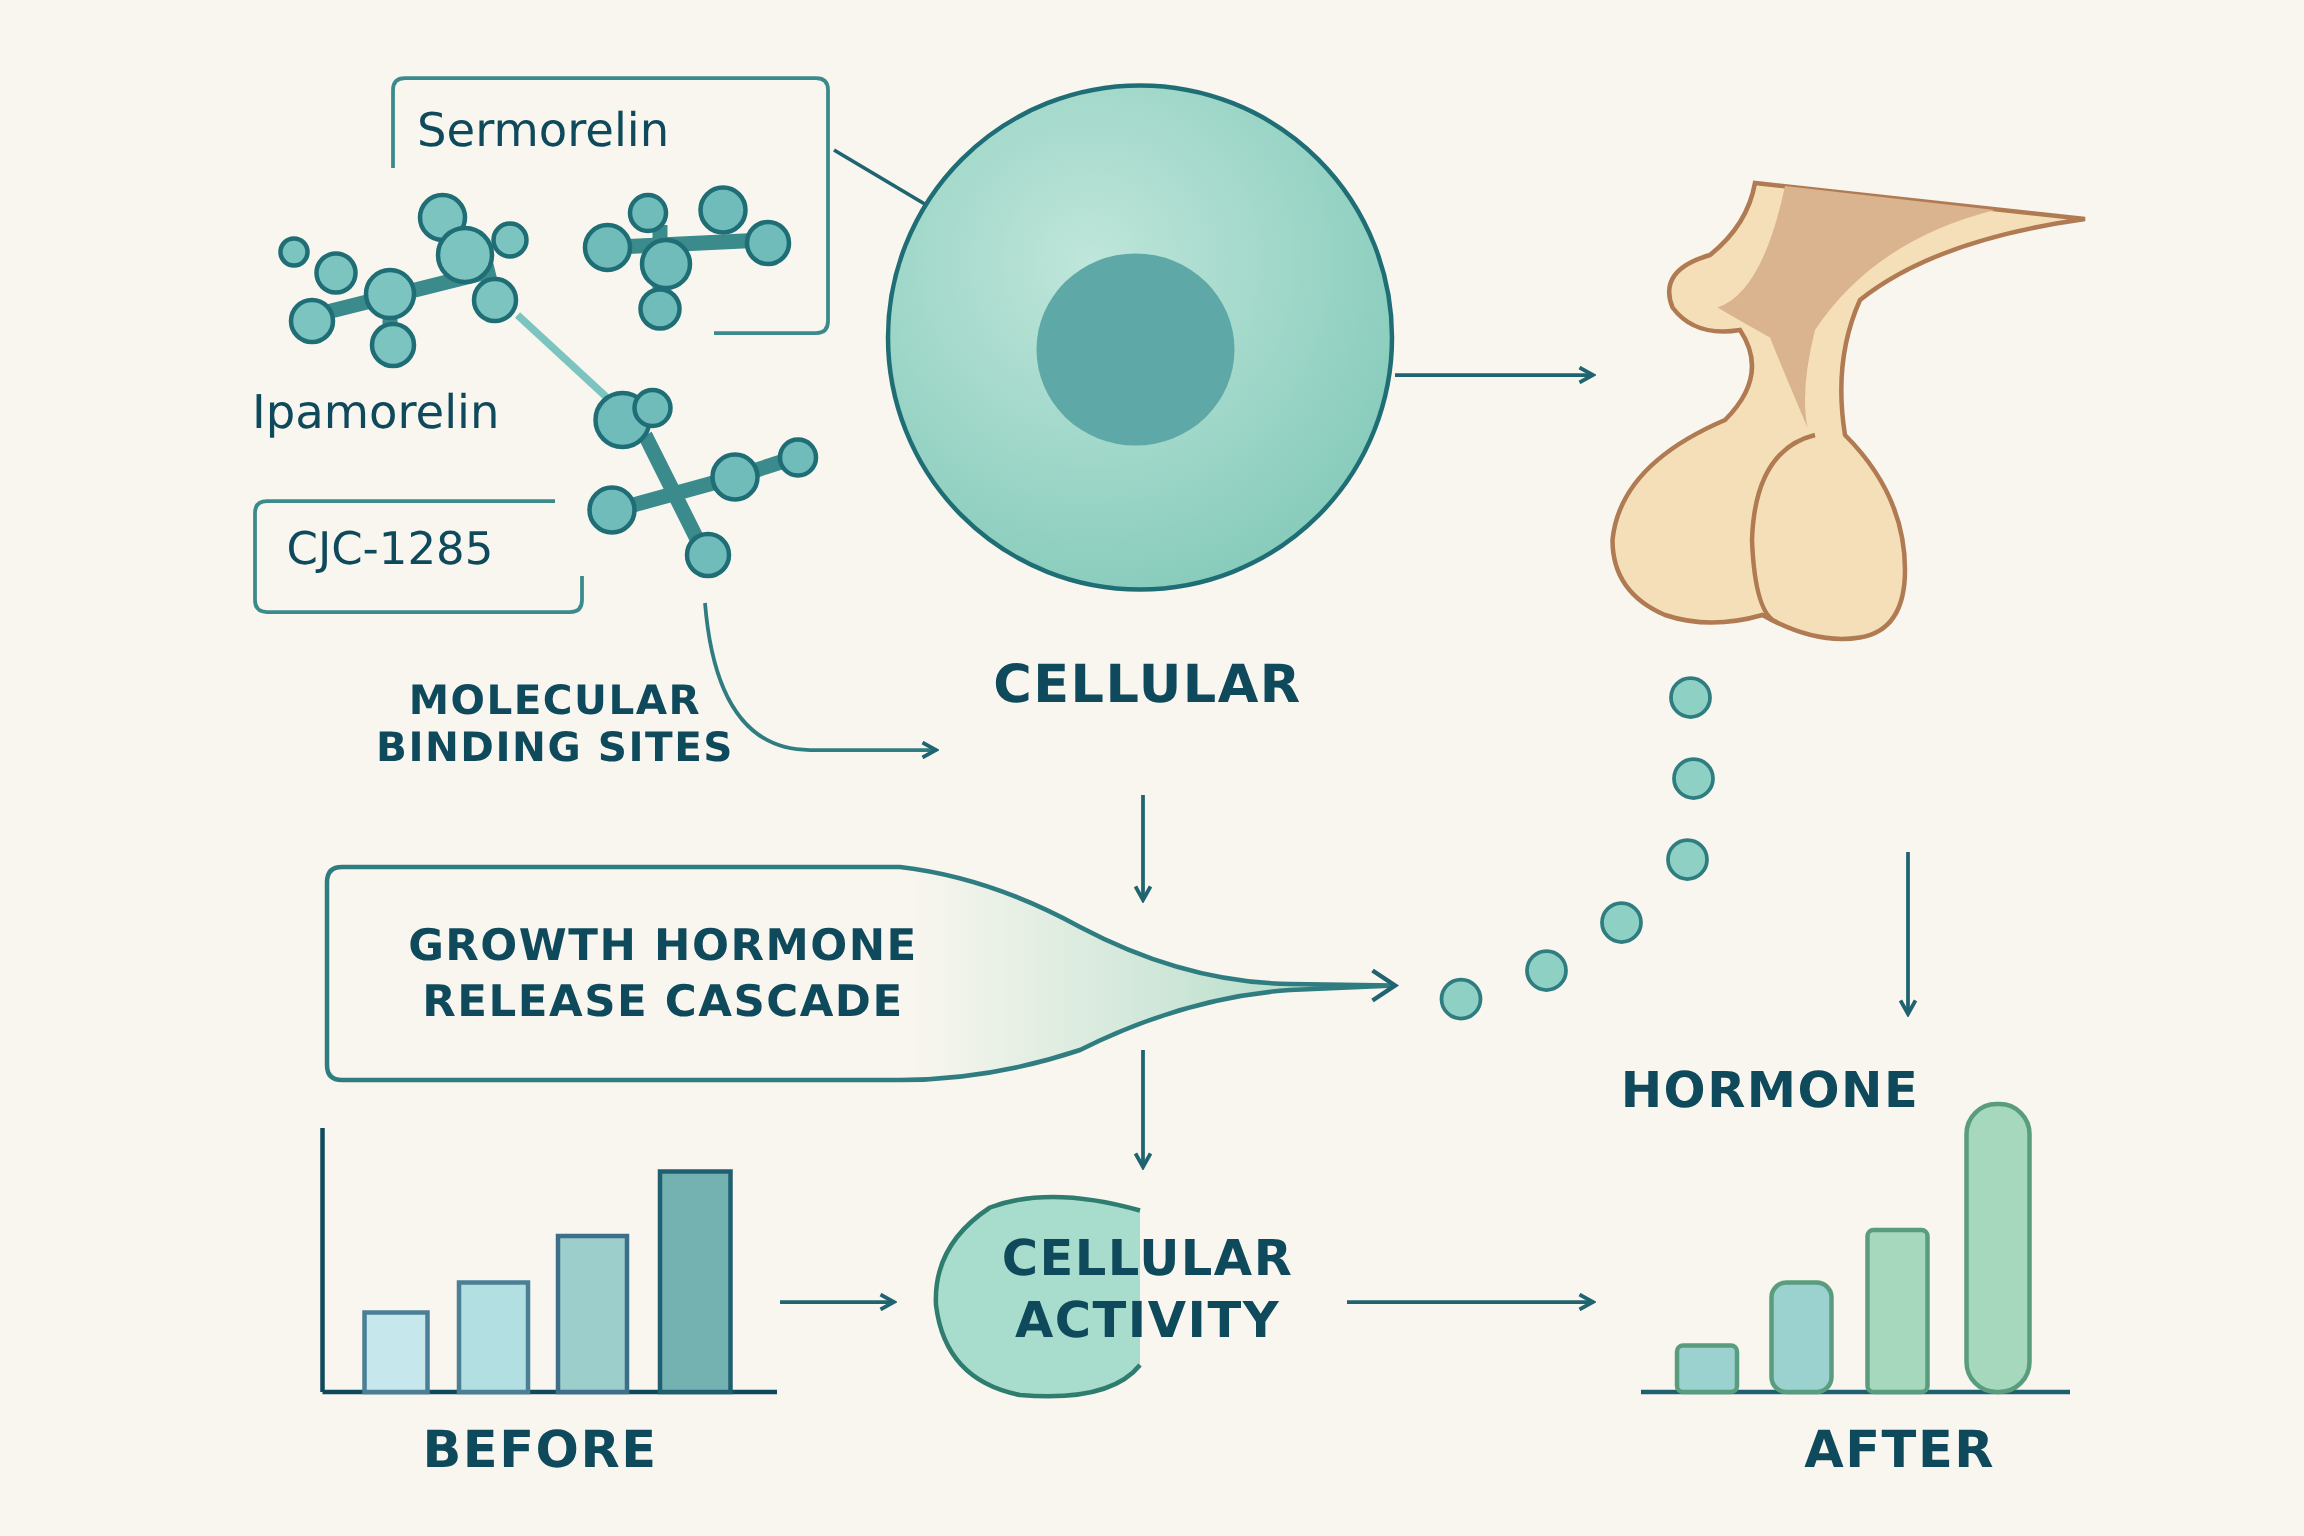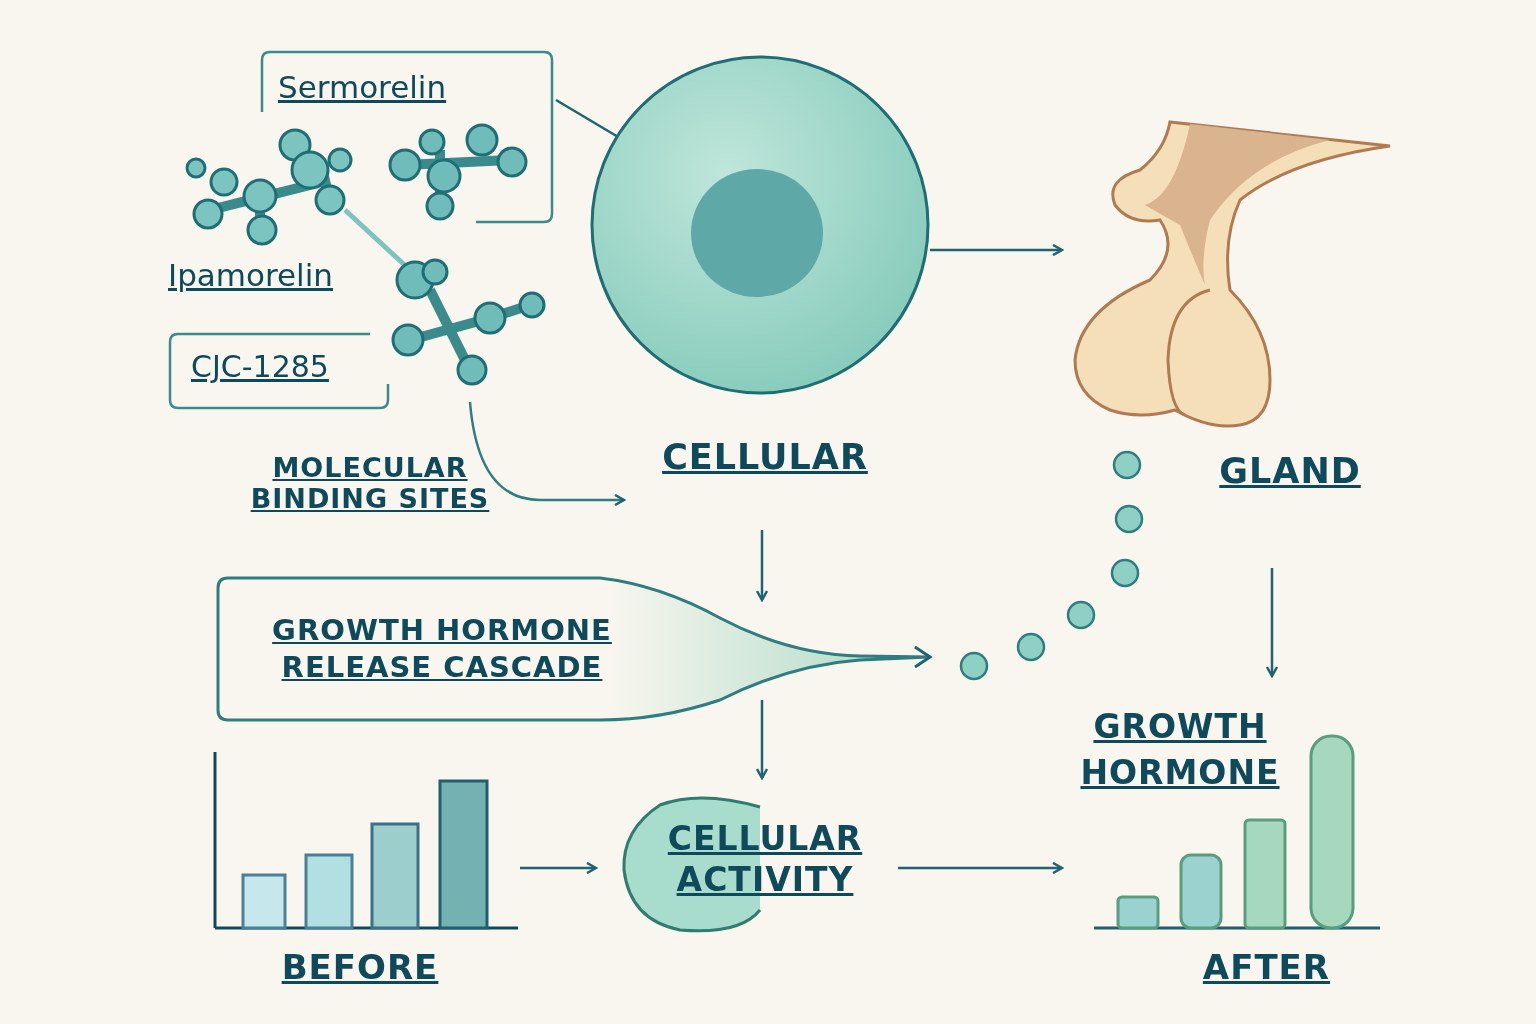--- a/index.html
+++ b/index.html
@@ -1,19 +1,19 @@
 <!DOCTYPE html>
 <html><head>
 <meta charset="utf-8">
 <style>
   html,body{margin:0;padding:0;}
   body{width:1536px;height:1024px;background:#f8f6ee;overflow:hidden;position:relative;
        font-family:"DejaVu Sans","Liberation Sans",sans-serif;}
   svg#art{position:absolute;left:0;top:0;}
-  .lbl{position:absolute;color:#0f4a5c;font-weight:bold;letter-spacing:1px;line-height:1.15;text-align:center;white-space:nowrap;text-decoration:underline;}
+  .lbl{position:absolute;color:#0f4a5c;font-weight:bold;letter-spacing:1px;line-height:1.15;text-align:center;white-space:nowrap;}
   .mol{font-weight:normal;letter-spacing:0;text-align:left;}
 </style>
 </head>
 <body>
 
 <svg id="art" width="1536" height="1024" viewBox="0 0 1536 1024">
   <defs>
     <linearGradient id="cascadeGrad" x1="0" x2="1" y1="0" y2="0">
       <stop offset="0" stop-color="#f8f6ee"></stop>
       <stop offset="0.55" stop-color="#f8f6ee"></stop>
@@ -135,32 +135,30 @@
 <div class="lbl" style="left:250px;top:452px;width:240px;font-size:27px;">
   <div>MOLECULAR</div>
   <div>BINDING SITES</div>
 </div>
 
 <div class="lbl" style="left:630px;top:436px;width:270px;font-size:35px;line-height:1.25;">
   <div>CELLULAR</div>
 </div>
 
 <div class="lbl" style="left:1170px;top:450px;width:240px;font-size:35px;line-height:1.25;">
-  <div>GLAND</div>
 </div>
 
 <div class="lbl" style="left:262px;top:612px;width:360px;font-size:29px;line-height:1.28;">
   <div>GROWTH HORMONE</div>
   <div>RELEASE CASCADE</div>
 </div>
 
 <div class="lbl" style="left:650px;top:818px;width:230px;font-size:33px;line-height:1.25;">
   <div>CELLULAR</div>
   <div>ACTIVITY</div>
 </div>
 
 <div class="lbl" style="left:1070px;top:704px;width:220px;font-size:33px;line-height:1.4;">
-  <div>GROWTH</div>
   <div>HORMONE</div>
 </div>
 
 <div class="lbl" style="left:270px;top:948px;width:180px;font-size:34px;">BEFORE</div>
 <div class="lbl" style="left:1150px;top:948px;width:180px;font-size:34px;text-align:right;">AFTER</div>
 
 </body></html>

